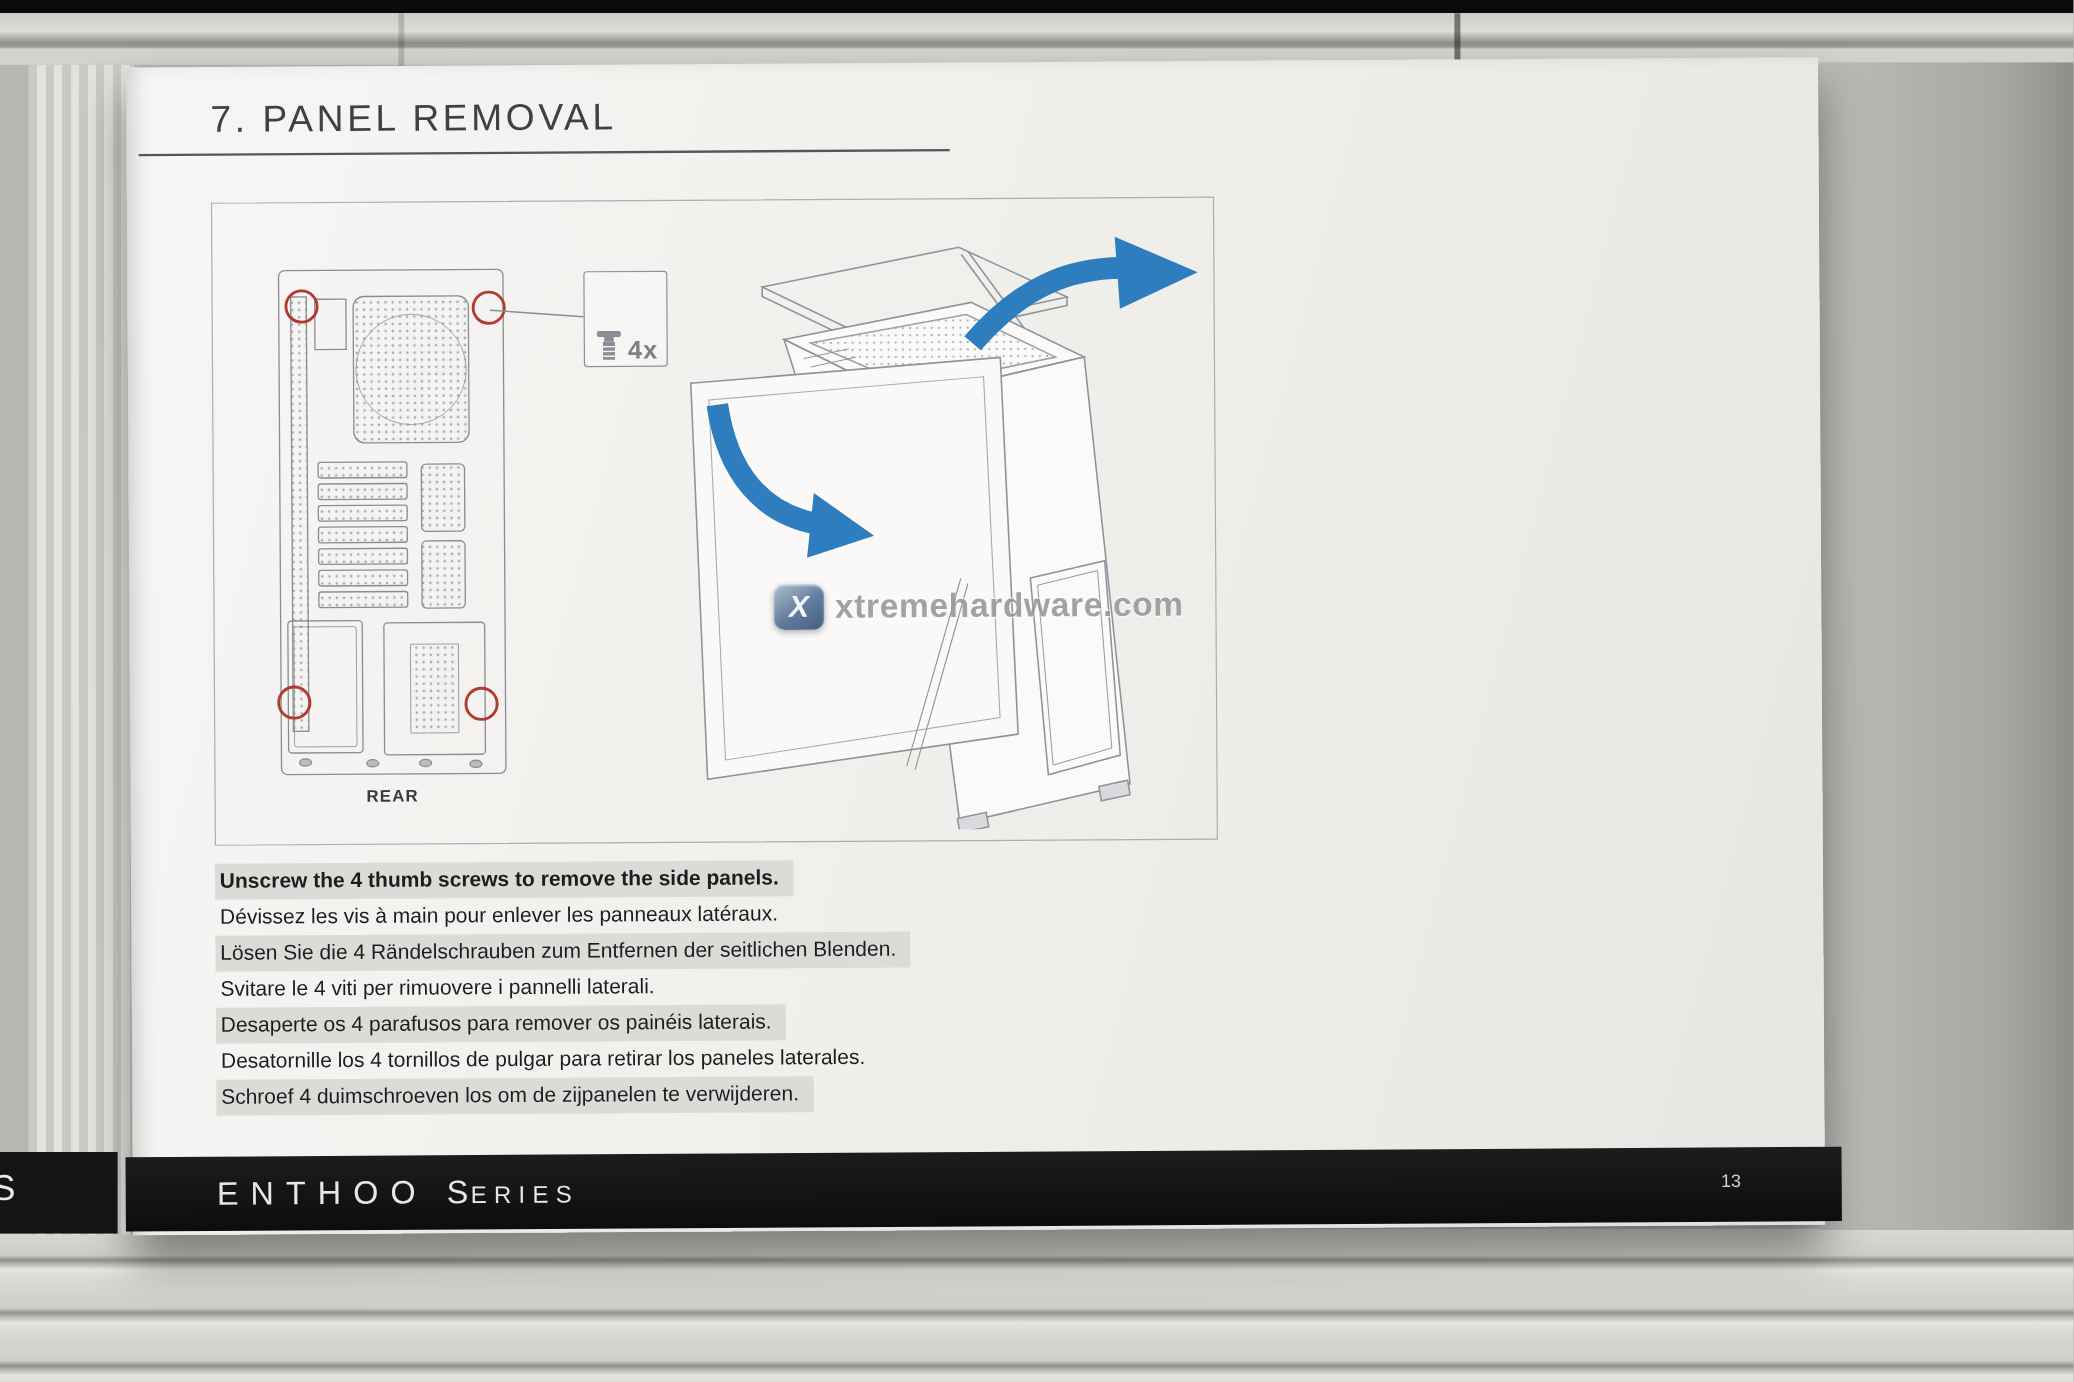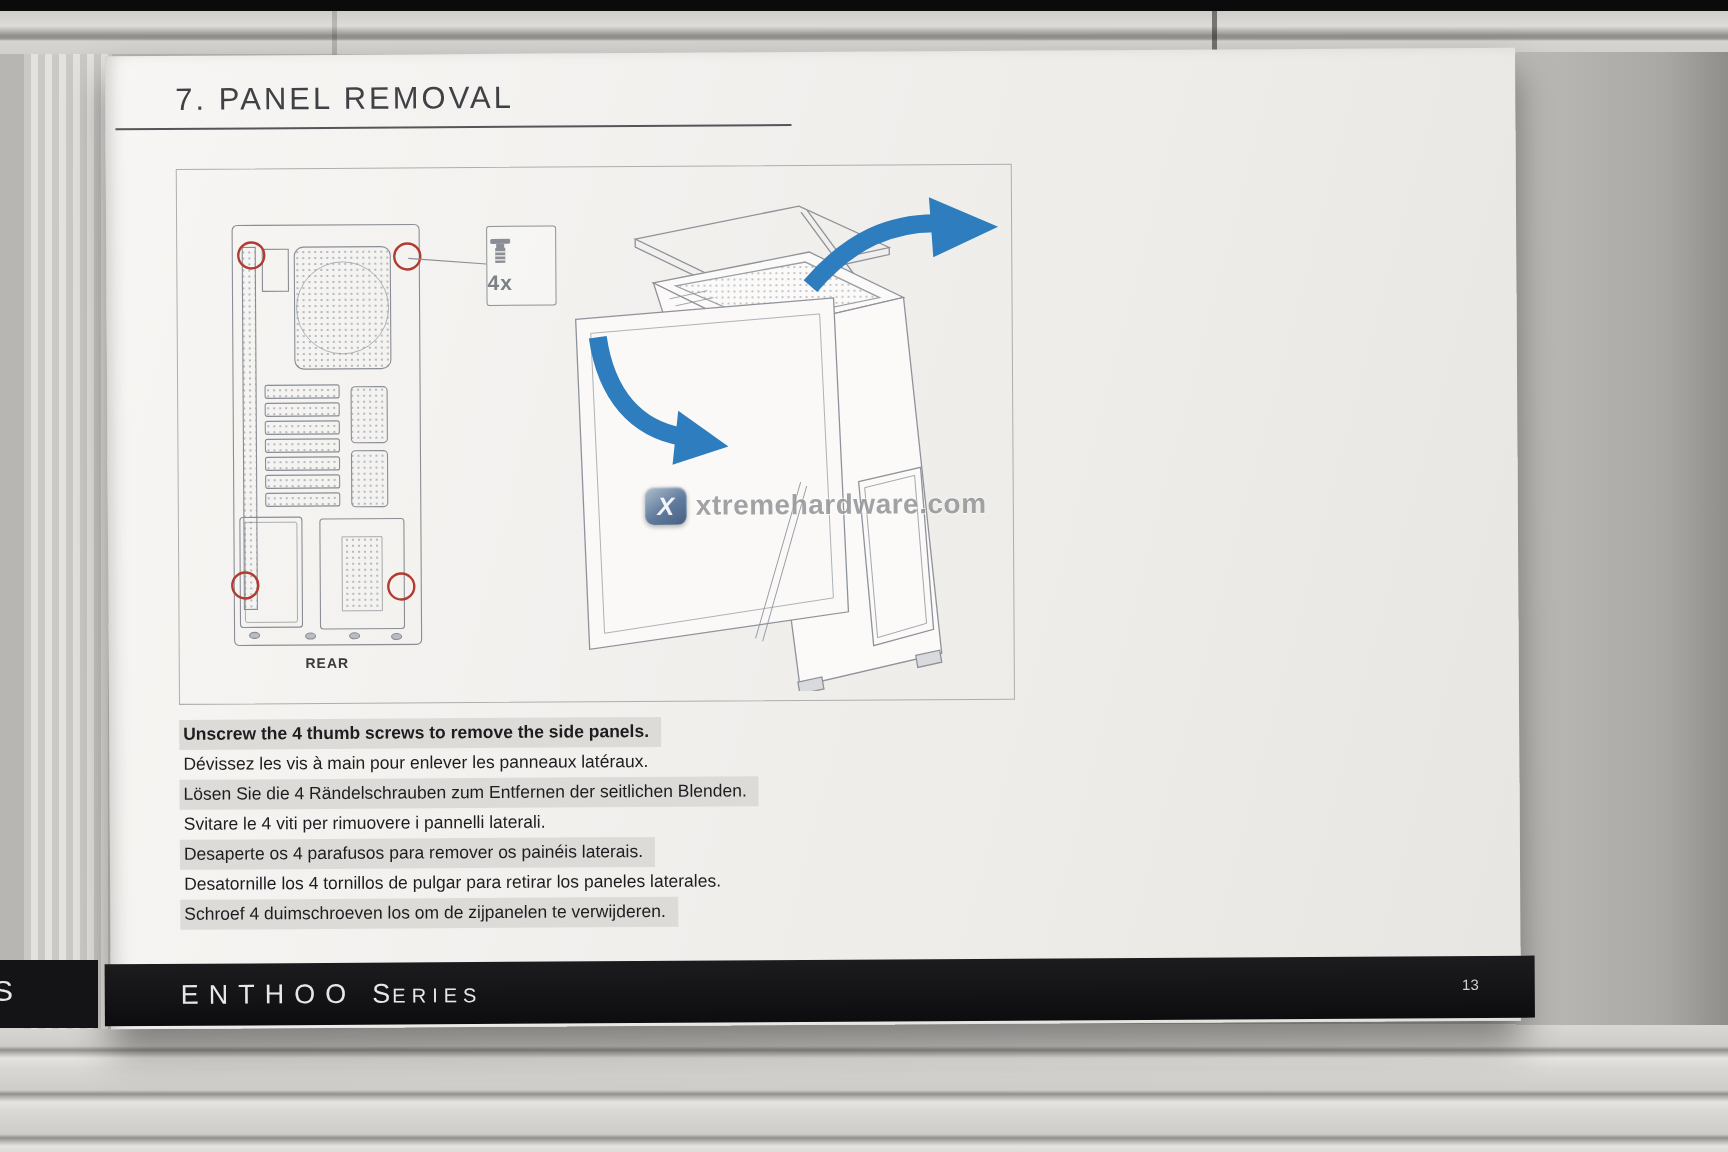--- a/index.html
+++ b/index.html
@@ -63,21 +63,21 @@
     border:1px solid #aeaeae;
   }
   .rear-svg  { position:absolute; left:45px; top:50px; width:205px; height:430px; }
   .rear-label{ position:absolute; left:45px; top:486px; width:205px; text-align:center;
                font-weight:bold; font-size:14px; letter-spacing:1px; color:#3a3a3a; }
   .pointer-svg { position:absolute; left:0; top:0; width:834px; height:534px; pointer-events:none; }
 
   .screw-box {
     position:absolute; left:309px; top:58px; width:68px; height:78px;
     border:1.5px solid #8f9196; border-radius:3px;
-    display:flex; flex-direction:column; align-items:flex-start; justify-content:center; gap:3px;
+    display:flex; flex-direction:row; align-items:flex-end; justify-content:center; gap:3px;
     background:rgba(255,255,255,.3);
   }
   .screw-count { font-size:21px; color:#7c8087; font-weight:bold; letter-spacing:1px; }
 
   .iso-svg { position:absolute; left:380px; top:20px; width:445px; height:505px; }
 
   .watermark { position:absolute; left:466px; top:320px; display:flex; align-items:center; gap:9px; opacity:.88; }
   .wm-badge {
     width:42px; height:38px; border-radius:9px;
     background:linear-gradient(145deg,#aab8c8,#4a6a92 55%,#2e4a70);
@@ -100,21 +100,21 @@
   
   .footer-bar {
     position:absolute; left:-6px; right:-14px; top:908px; height:62px;
     background:linear-gradient(180deg,#1c1c1e,#0d0d0f);
     display:flex; align-items:center;
   }
   .brand { margin-left:76px; color:#e6e7e9; white-space:nowrap; }
   .brand .b1  { font-size:27px; letter-spacing:10px; }
   .brand .b2i { font-size:27px; letter-spacing:2px; margin-left:16px; }
   .brand .b2r { font-size:20px; letter-spacing:6px;text-align:center; }
-  .page-num { position:absolute; right:56px; top:20px; color:#cfd0d2; font-size:15px; }
+  .page-num { position:absolute; right:84px; top:20px; color:#cfd0d2; font-size:15px; }
 </style>
 </head>
 <body>
 
 <div class="wall-top"></div>
 <div class="wall-joint" style="left:1212px;"></div>
 <div class="wall-joint" style="left:332px; opacity:.35;"></div>
 <div class="wall-bottom"></div>
 <div class="right-bg"></div>
 <div class="page-stack"></div>

